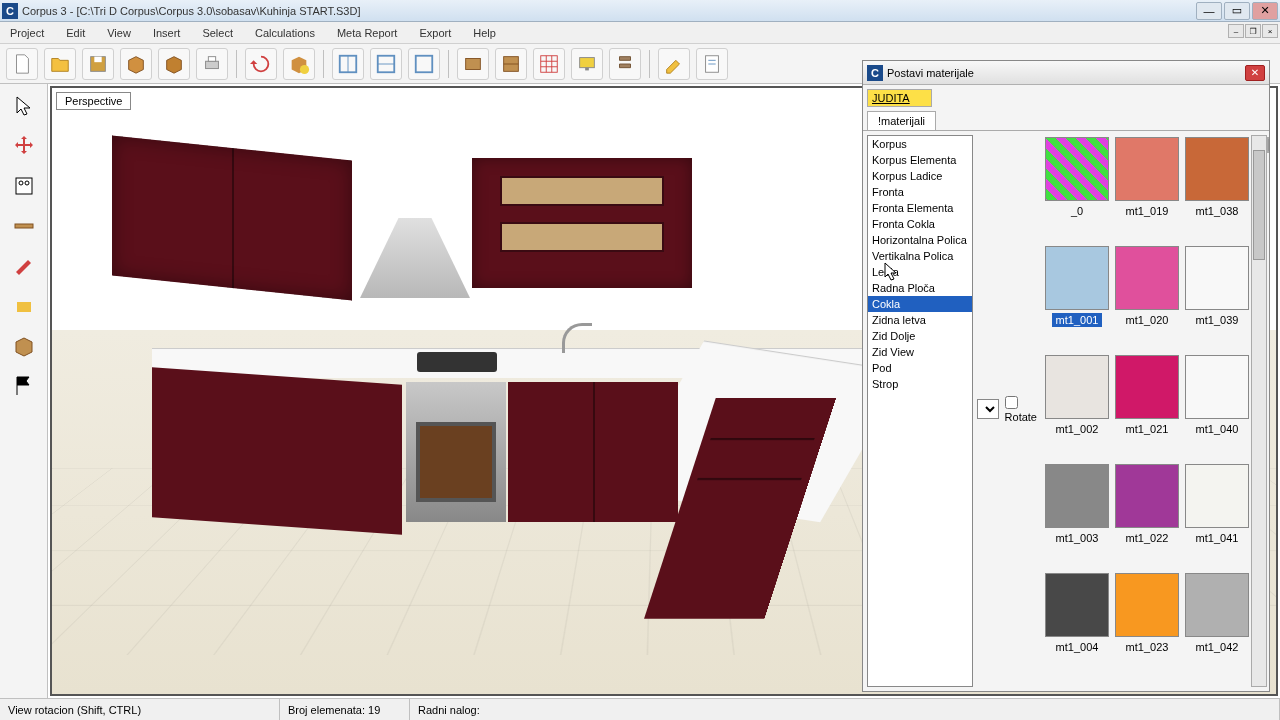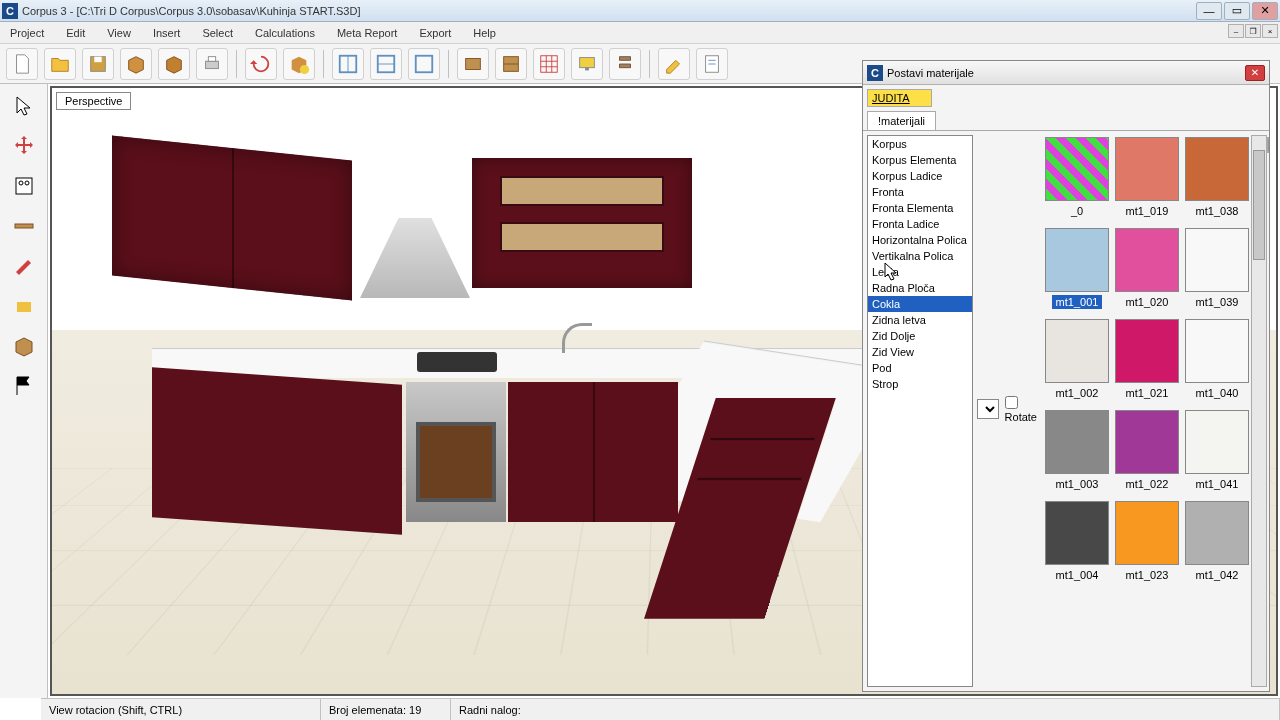--- a/index.html
+++ b/index.html
@@ -62,31 +62,31 @@
 .panel-body { flex: 1; display: flex; border-top: 1px solid #aaa; overflow: hidden; }
 
 .element-list { width: 132px; border: 1px solid #888; background: #fff; margin: 4px 2px 4px 4px; overflow: auto; }
 .element-list div { padding: 2px 4px; cursor: pointer; white-space: nowrap; }
 .element-list div.selected { background: #2060c0; color: #fff; }
 
 .mat-area { flex: 1; display: flex; padding: 4px 0 4px 2px; }
 .mat-top { display: flex; align-items: center; gap: 6px; margin-bottom: 4px; padding-right: 6px; }
 .mat-top select { flex: 1; height: 20px; border: 1px solid #888; background: #fff; }
 .mat-grid-wrap { flex: 1; display: flex; }
-.mat-grid { flex: 1; overflow-y: auto; display: grid; grid-template-columns: repeat(3, 1fr); gap: 10px 6px; align-content: start; padding: 2px; }
+.mat-grid { flex: 1; overflow-y: auto; display: grid; grid-template-columns: repeat(3, 1fr); gap: 28px 6px; align-content: start; padding: 2px; }
 .swatch { display: flex; flex-direction: column; align-items: center; cursor: pointer; }
 .swatch .box { width: 64px; height: 64px; border: 1px solid #888; }
 .swatch .lbl { margin-top: 3px; padding: 1px 4px; }
 .swatch.selected .lbl { background: #2060c0; color: #fff; }
 .mat-vscroll { width: 16px; background: #e8e8e8; border: 1px solid #aaa; position: relative; }
 .mat-vscroll .thumb { position: absolute; left: 1px; right: 1px; top: 14px; height: 110px; background: #c8c8c8; border: 1px solid #999; }
 .mat-hscroll { height: 16px; background: #e8e8e8; border: 1px solid #aaa; margin-top: 2px; position: relative; }
 .mat-hscroll .thumb { position: absolute; top: 1px; bottom: 1px; left: 40%; width: 100px; background: #c8c8c8; border: 1px solid #999; }
 
-.statusbar { position: absolute; left: 0; right: 0; bottom: 0; height: 22px; background: #f0f0f0; border-top: 1px solid #c0c0c0; display: flex; align-items: center; margin-left: 41px; }
+.statusbar { position: absolute; left: 0; right: 0; bottom: 0; height: 22px; background: #f0f0f0; border-top: 1px solid #c0c0c0; display: flex; align-items: center; }
 .statusbar .cell { padding: 0 8px; border-right: 1px solid #c0c0c0; height: 100%; display: flex; align-items: center; }
 
 .cursor-img { position: absolute; pointer-events: none; z-index: 999; }
 </style>
 </head>
 <body>
 
 <div class="titlebar">
   <div class="app-icon">C</div>
   <div class="title">Corpus 3  -  [C:\Tri D Corpus\Corpus 3.0\sobasav\Kuhinja START.S3D]</div>
@@ -302,21 +302,21 @@
     <input type="text" value="JUDITA" style="">
   </div>
   <div><span class="panel-tab">!materijali</span></div>
   <div class="panel-body">
     <div class="element-list" id="element-list">
         <div>Korpus</div>
         <div>Korpus Elementa</div>
         <div>Korpus Ladice</div>
         <div>Fronta</div>
         <div>Fronta Elementa</div>
-        <div>Fronta Ladice</div>
+        <div>Fronta Cokla</div>
         <div>Horizontalna Polica</div>
         <div>Vertikalna Polica</div>
         <div>Ledja</div>
         <div>Radna Ploča</div>
         <div class="selected">Cokla</div>
         <div>Zidna letva</div>
         <div>Zid Dolje</div>
         <div>Zid View</div>
         <div>Pod</div>
         <div>Strop</div>

